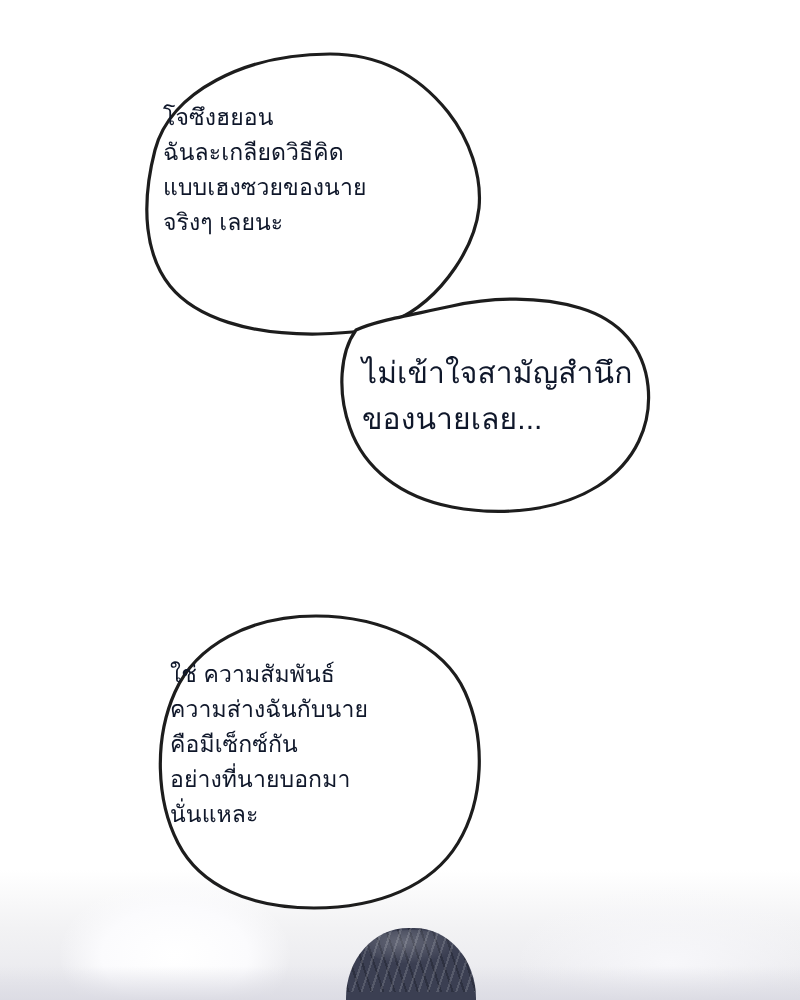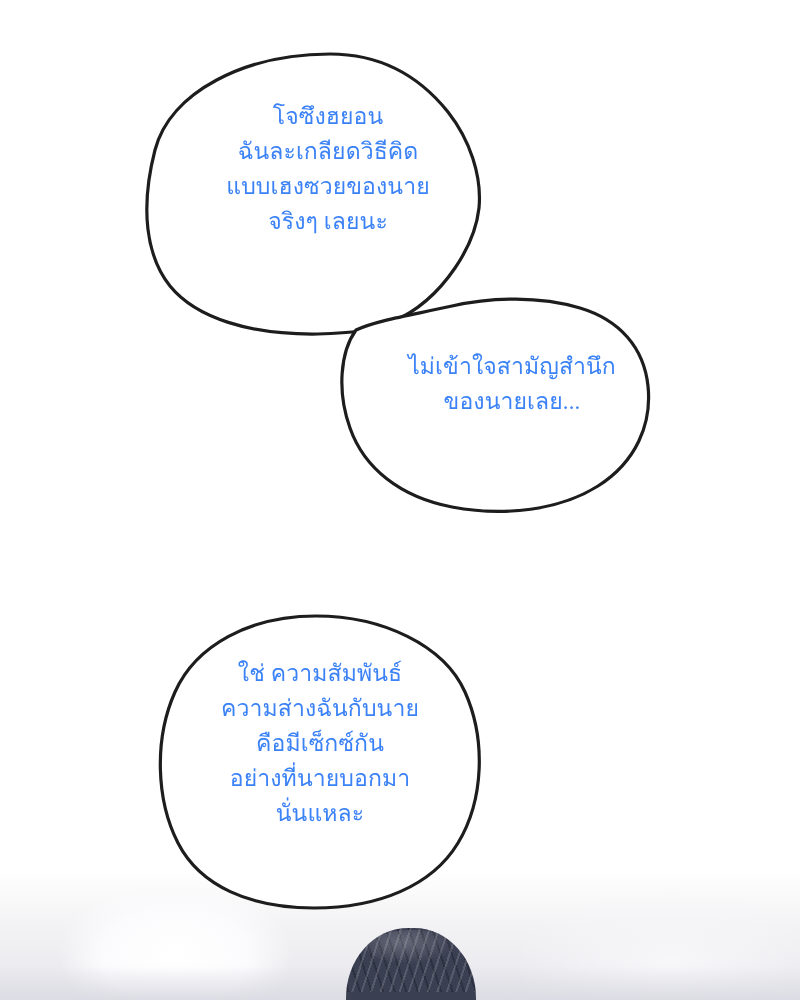--- a/index.html
+++ b/index.html
@@ -107,38 +107,38 @@
   }
   .bubble-svg {
     position: absolute;
     left: 0; top: 0;
     width: 800px;
     height: 1000px;
     overflow: visible;
   }
   .bubble-text {
     position: absolute;
-    text-align: center;
-    color: #3b82f6;
-    font-family: Liberation Serif, serif;
+    text-align: left;
+    color: #0f172a;
+    font-family: Liberation Sans, sans-serif;
     line-height: 1.52;
     white-space: pre-line;
     letter-spacing: 0.1px;
   }
   #bubble-text-1 {
     left: 163px;
     top: 100px;
     width: 330px;
     font-size: 23px;
   }
   #bubble-text-2 {
     left: 362px;
     top: 350px;
     width: 300px;
-    font-size: 23px;
+    font-size: 30px;
   }
   #bubble-text-3 {
     left: 170px;
     top: 657px;
     width: 300px;
     font-size: 23px;
   }
 </style>
 </head>
 <body>

